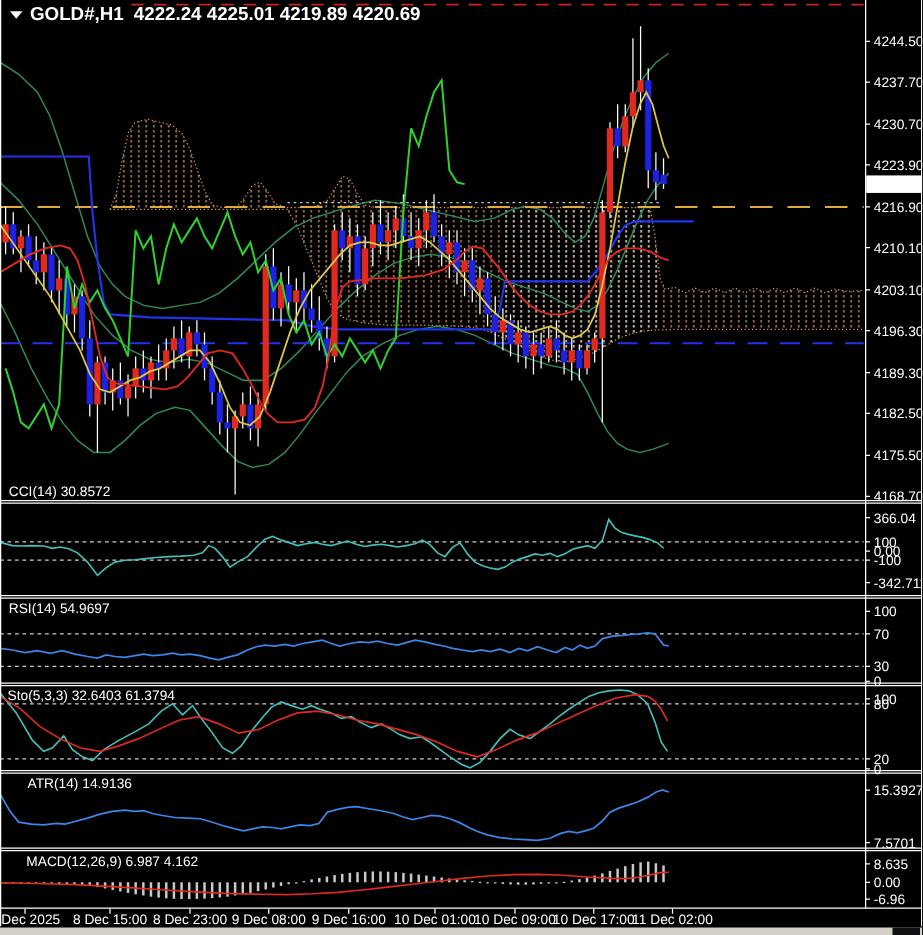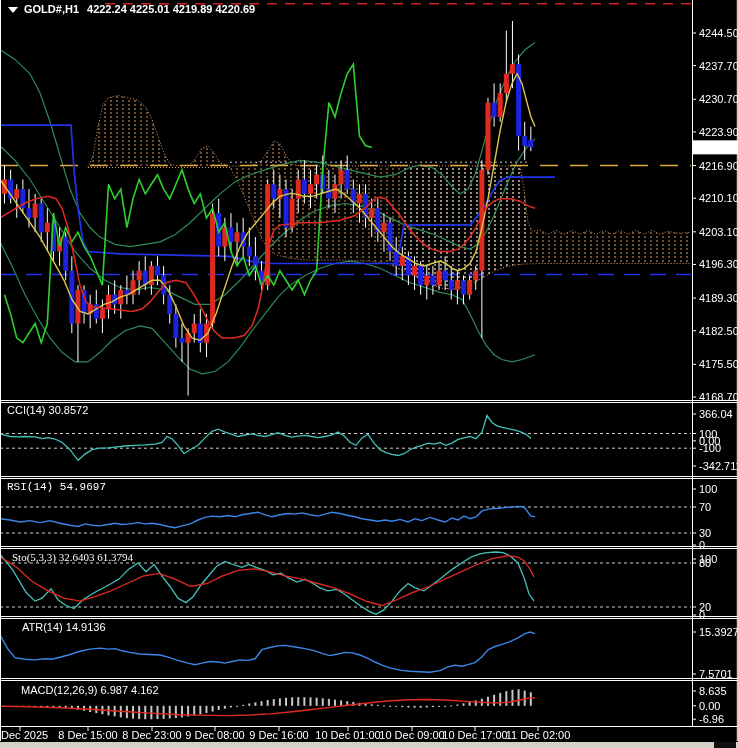--- a/index.html
+++ b/index.html
@@ -1,20 +1,20 @@
 <!DOCTYPE html>
 <html><head>
 <meta charset="utf-8">
 <style>
   html,body{margin:0;padding:0;background:#000;}
   .chart-window{position:relative;width:738px;height:748px;background:#000;overflow:hidden;
     font-family:"Liberation Sans",sans-serif;}
   .chart-window svg{position:absolute;left:0;top:0;}
   svg text{font-family:"Liberation Sans",sans-serif;font-size:11px;fill:#ffffff;}
-  .overlay-label{position:absolute;color:#fff;font-size:11px;white-space:nowrap;z-index:5;}
+  .overlay-label{position:absolute;color:#fff;font-size:15px;white-space:nowrap;z-index:5;}
   .symbol-row{left:8px;top:3px;font-weight:bold;}
   .tri{display:inline-block;width:0;height:0;border-left:5px solid transparent;border-right:5px solid transparent;
     border-top:6px solid #ffffff;margin-right:6px;vertical-align:middle;}
   .quote{margin-left:8px;font-weight:bold;}
   .panel-title{position:absolute;color:#fff;font-size:11px;z-index:5;white-space:nowrap;}
 </style>
 </head>
 <body>
 
 <div class="chart-window">
@@ -452,18 +452,18 @@
         <text x="475" y="739" text-anchor="middle">10 Dec 17:00</text>
         <line x1="538" y1="727" x2="538" y2="731" stroke="#ffffff" stroke-width="1"></line>
         <text x="538" y="739" text-anchor="middle">11 Dec 02:00</text>
       </g>
     </svg>
 
   <div class="overlay-label symbol-row">
     <span class="tri"></span><span>GOLD#,H1</span><span class="quote">4222.24 4225.01 4219.89 4220.69</span>
   </div>
 
-  <div class="panel-title" style="left:7px;top:404px;text-align:center;">CCI(14) 30.8572</div>
-  <div class="panel-title" style="left:7px;top:481px;font-family:Liberation Mono, monospace;">RSI(14) 54.9697</div>
-  <div class="panel-title" style="left:12px;top:551px;font-family:Liberation Serif, serif;">Sto(5,3,3) 32.6403 61.3794</div>
+  <div class="panel-title" style="left:7px;top:388px;text-align:center;">CCI(14) 30.8572</div>
+  <div class="panel-title" style="left:7px;top:481px;">RSI(14) 54.9697</div>
+  <div class="panel-title" style="left:6px;top:551px;">Sto(5,3,3) 32.6403 61.3794</div>
   <div class="panel-title" style="left:22px;top:621px;">ATR(14) 14.9136</div>
   <div class="panel-title" style="left:21px;top:684px;">MACD(12,26,9) 6.987 4.162</div>
 </div>
 
 </body></html>

